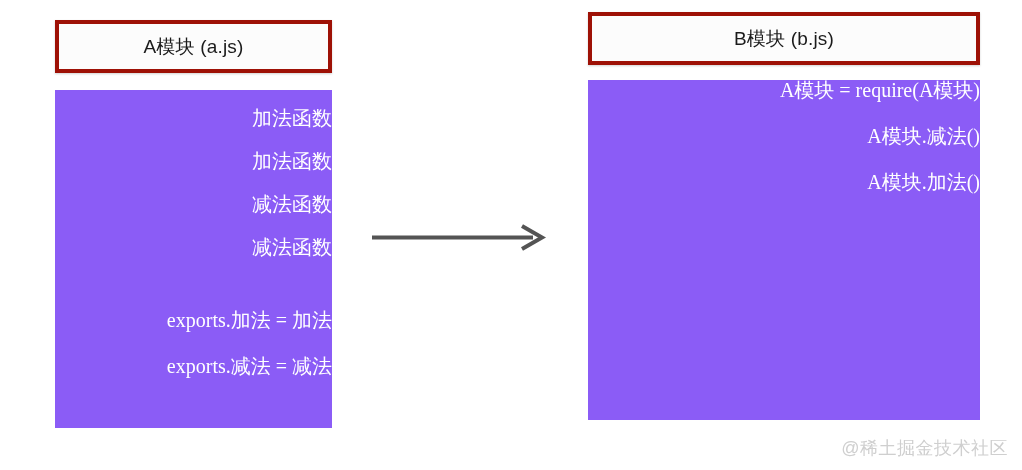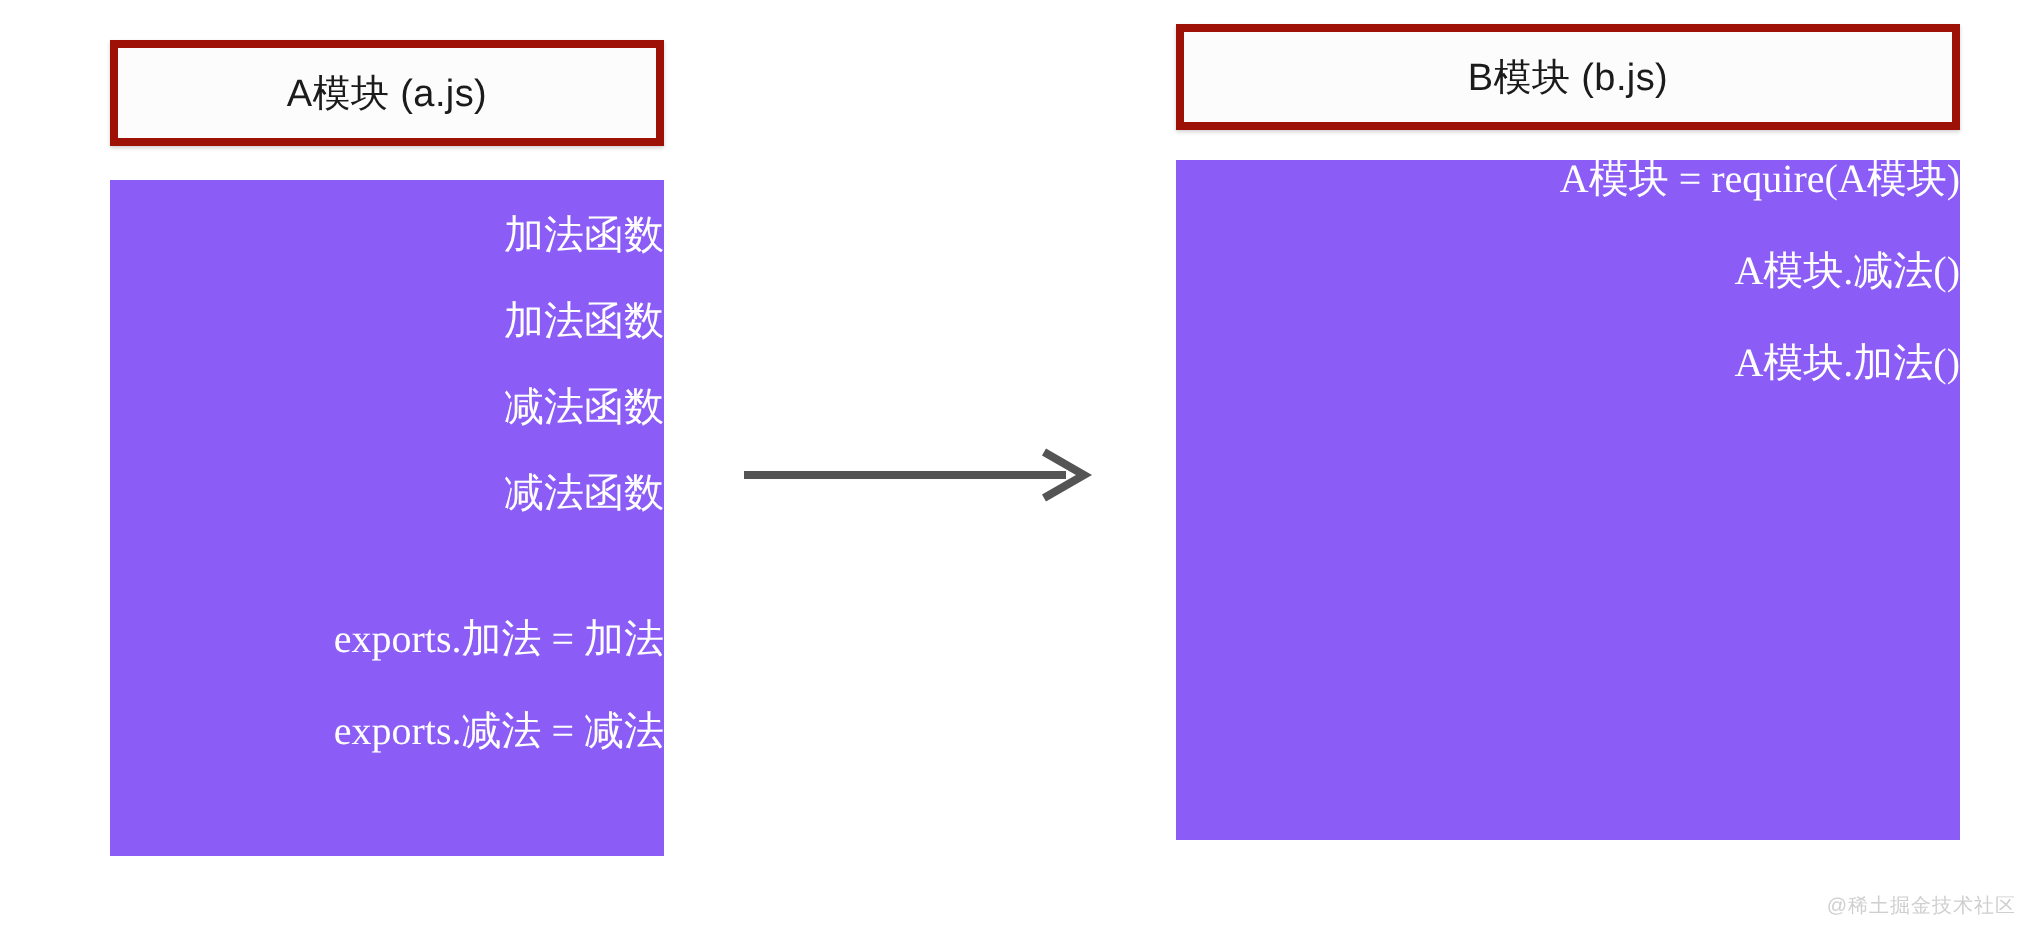--- a/index.html
+++ b/index.html
@@ -80,21 +80,21 @@
     top: 222px;
     width: 180px;
     height: 32px;
   }
 
   
   .watermark {
     position: absolute;
     right: 14px;
     bottom: 10px;
-    font-size: 10px;
+    font-size: 18px;
     color: #cfcfcf;
     letter-spacing: 0.5px;
     user-select: none;
   }
 </style>
 </head>
 <body>
 
 <div class="canvas">
 

